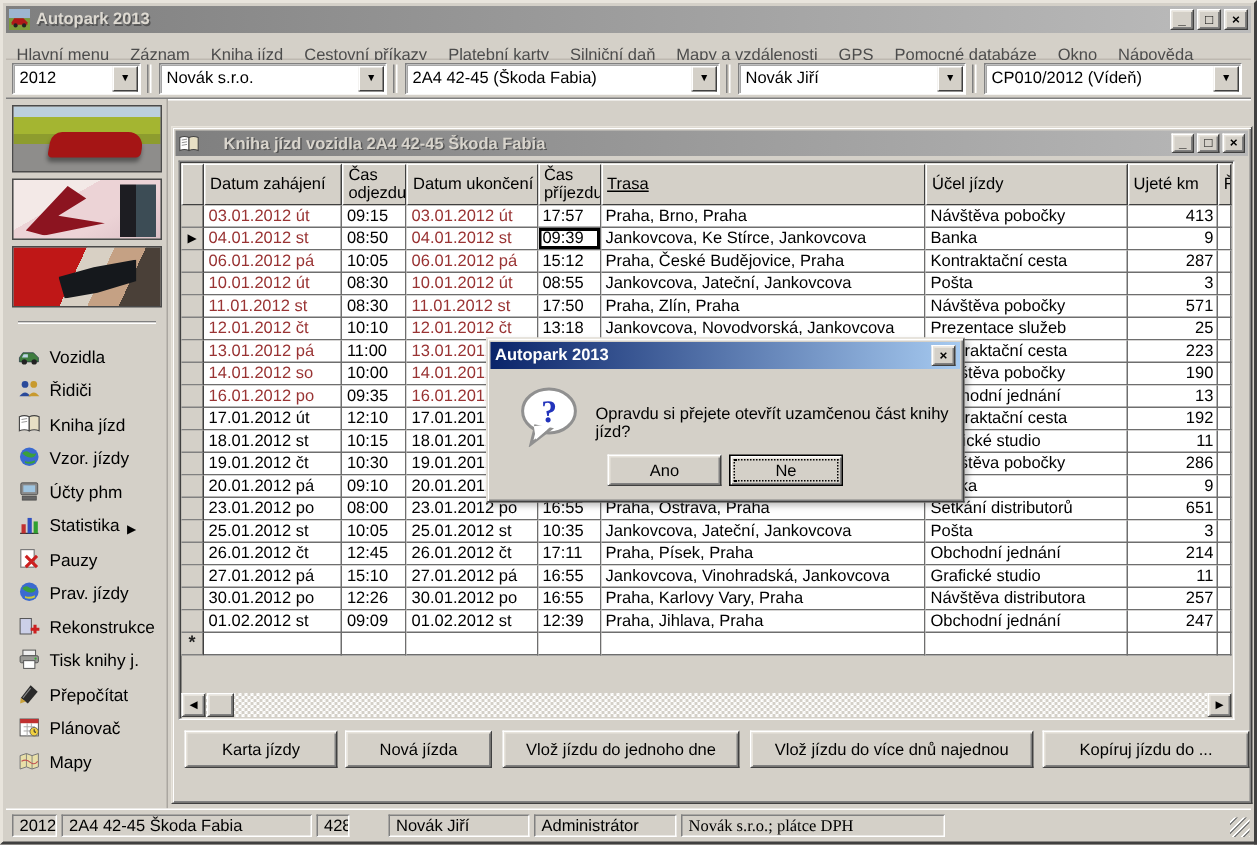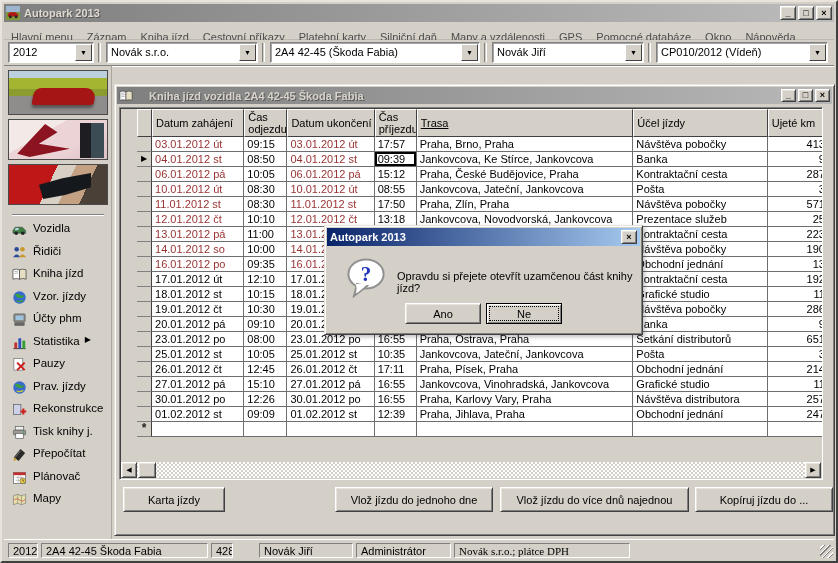--- a/index.html
+++ b/index.html
@@ -34,39 +34,39 @@
   .photo { position:absolute; left:4px; width:100px; border:1px solid #4a4a4a; overflow:hidden; }
   .photo-car  { top:4px;  height:45px; background:linear-gradient(180deg,#bccfdc 0 16%,#a4b531 16% 42%,#8d9c2e 42% 58%,#8e8d8b 58% 100%); }
   .photo-car .car-shape { position:absolute; right:12px; top:17px; width:62px; height:17px; background:#a51515; border-radius:7px 11px 3px 3px; transform:skewX(-10deg); box-shadow:0 3px 3px rgba(0,0,0,.4); }
   .photo-plane{ top:53px; height:41px; background:linear-gradient(150deg,#f3e9e7 0 35%,#ecd3d6 35% 65%,#dcc0c6 100%); }
   .photo-plane .plane-shape { position:absolute; left:2px; top:4px; width:62px; height:33px; background:#8c1420; clip-path:polygon(10% 90%, 55% 0%, 75% 25%, 45% 60%, 95% 75%, 30% 100%); }
   .photo-plane .figures { position:absolute; right:3px; top:3px; width:24px; height:35px; background:linear-gradient(90deg,#1d1d22 0 45%,#3c4c55 45% 100%); }
   .photo-fuel { top:98px; height:41px; background:linear-gradient(115deg,#bf1717 0 42%,#d8d0c4 42% 58%,#c5a184 58% 76%,#4a4038 76%); }
   .photo-fuel .nozzle { position:absolute; left:30px; top:8px; width:52px; height:26px; background:#15181c; clip-path:polygon(0 45%, 45% 20%, 100% 0, 100% 55%, 50% 85%, 8% 100%); }
   .side-divider { position:absolute; left:8px; top:148px; width:92px; border-top:1px solid #808080; border-bottom:1px solid #fff; }
   .side-items { position:absolute; left:0; top:156px; right:0; }
-  .side-item { height:22.5px; display:flex; align-items:flex-start; padding-left:8px; cursor:default; }
+  .side-item { height:22.5px; display:flex; align-items:flex-end; padding-left:8px; cursor:default; }
   .side-item .icon { width:15px; height:15px; margin-right:6px; flex:0 0 auto; }
   .side-item .icon svg { width:15px; height:15px; display:block; }
   .side-item .lbl { white-space:nowrap; font-size:11.5px; }
   .side-item .sub-arrow { margin-left:5px; font-size:8px; }
 
   
   .child { position:absolute; left:112px; top:82px; width:721px; height:452px; background:#d4d0c8;
     border:1px solid; border-color:#e8e4dc #404040 #404040 #e8e4dc; box-shadow:inset 1px 1px 0 #fff, inset -1px -1px 0 #808080; }
   .child-titlebar { position:absolute; left:2px; top:2px; right:2px; height:17px;
     background:linear-gradient(90deg,#7f7f7f,#b8b8b8); display:flex; align-items:center; padding:0 2px;gap:12px; }
   .child-titlebar .t-icon { width:14px; height:13px; margin-right:4px; }
   .child-titlebar .t-text { font-weight:bold; color:#d8d4cc; text-shadow:1px 1px 0 #555; flex:1; white-space:nowrap; overflow:hidden; }
   .child-titlebar .winbtn { width:15px; height:13px; }
 
   
   .grid-wrap { position:absolute; left:4px; top:22px; width:704px; height:373px; background:#d4d0c8;
     border:1px solid; border-color:#808080 #fff #fff #808080; box-shadow:inset 1px 1px 0 #404040; overflow:hidden; }
-  table.grid { border-collapse:separate; border-spacing:0; table-layout:fixed; width:700px; margin:1px 0 0 17px; background:#d4d0c8; }
+  table.grid { border-collapse:separate; border-spacing:0; table-layout:fixed; width:700px; margin:1px 0 0 1px; background:#d4d0c8; }
   .grid th { background:#d4d0c8; font-weight:normal; text-align:left; font-size:11px; height:25px; padding:1px 2px 1px 3px; line-height:12px; vertical-align:middle;
     border-right:1px solid #404040; border-bottom:1px solid #404040; border-top:1px solid #fff; border-left:1px solid #fff; overflow:hidden; white-space:normal; }
   .grid th.kmh { text-align:left; }
   .grid td { background:#fff; height:14.5px; line-height:14px; font-size:11px; padding:0 3px;
     border-right:1px solid #6e6e6e; border-bottom:1px solid #6e6e6e; white-space:nowrap; overflow:hidden; }
   .grid td.rowsel { background:#d4d0c8; border-right:1px solid #404040; border-bottom:1px solid #808080; text-align:center; padding:0; font-size:8px; }
   .grid td.date.locked { color:#993333; }
   .grid td.km { text-align:right; padding-right:2px; }
   .grid td.selcell { box-shadow:inset 0 0 0 2px #000; }
   .grid td.star { font-size:12px; font-weight:bold; color:#222; line-height:13px; }
@@ -577,20 +577,21 @@
       <div class="hscroll">
         <div class="sb-track"></div>
         <div class="sb-btn sb-left raised">◀</div>
         <div class="sb-thumb raised"></div>
         <div class="sb-btn sb-right raised">▶</div>
       </div>
     </div>
 
     <div class="child-footer">
         <div class="fbtn raised" style="left: 8px; width: 102px;">Karta jízdy</div>
+        <div class="fbtn raised" style="left: 115px; width: 98px;">Nová jízda</div>
         <div class="fbtn raised" style="left: 220px; width: 158px;">Vlož jízdu do jednoho dne</div>
         <div class="fbtn raised" style="left: 385px; width: 189px;">Vlož jízdu do více dnů najednou</div>
         <div class="fbtn raised" style="left: 580px; width: 138px;">Kopíruj jízdu do ...</div>
       </div>
   </div>
 
   <div class="dialog">
     <div class="dlg-title">
       <span class="t-text">Autopark 2013</span>
       <span class="winbtns">

